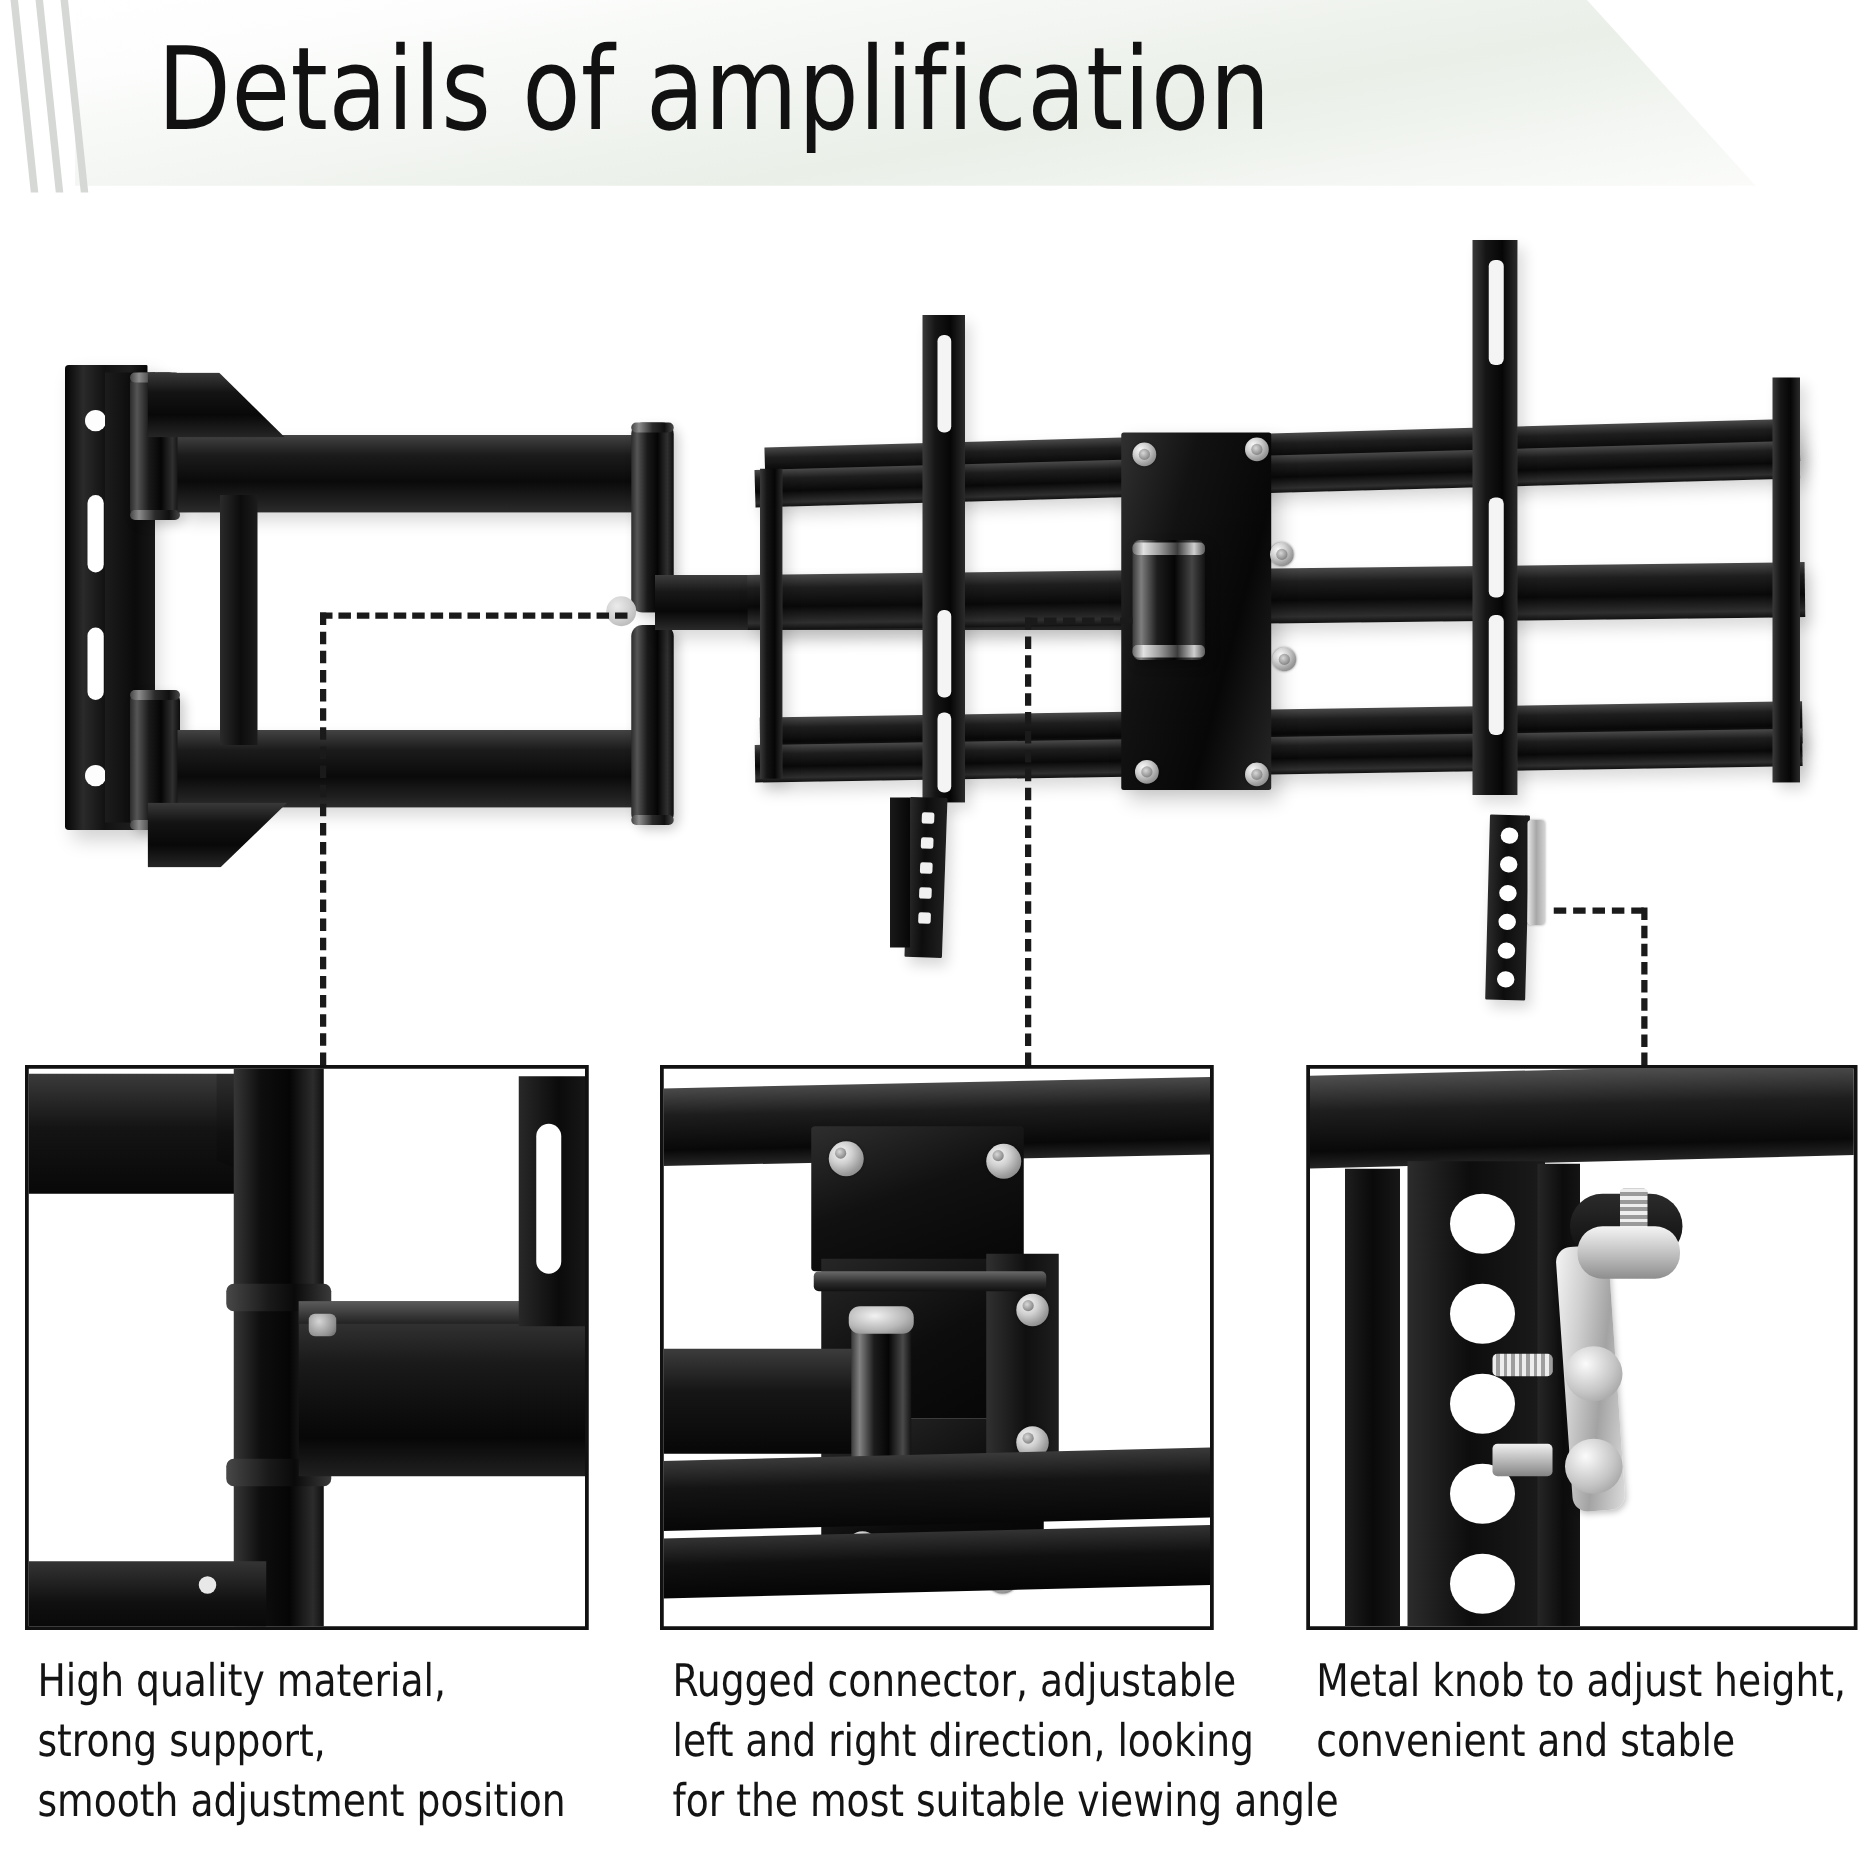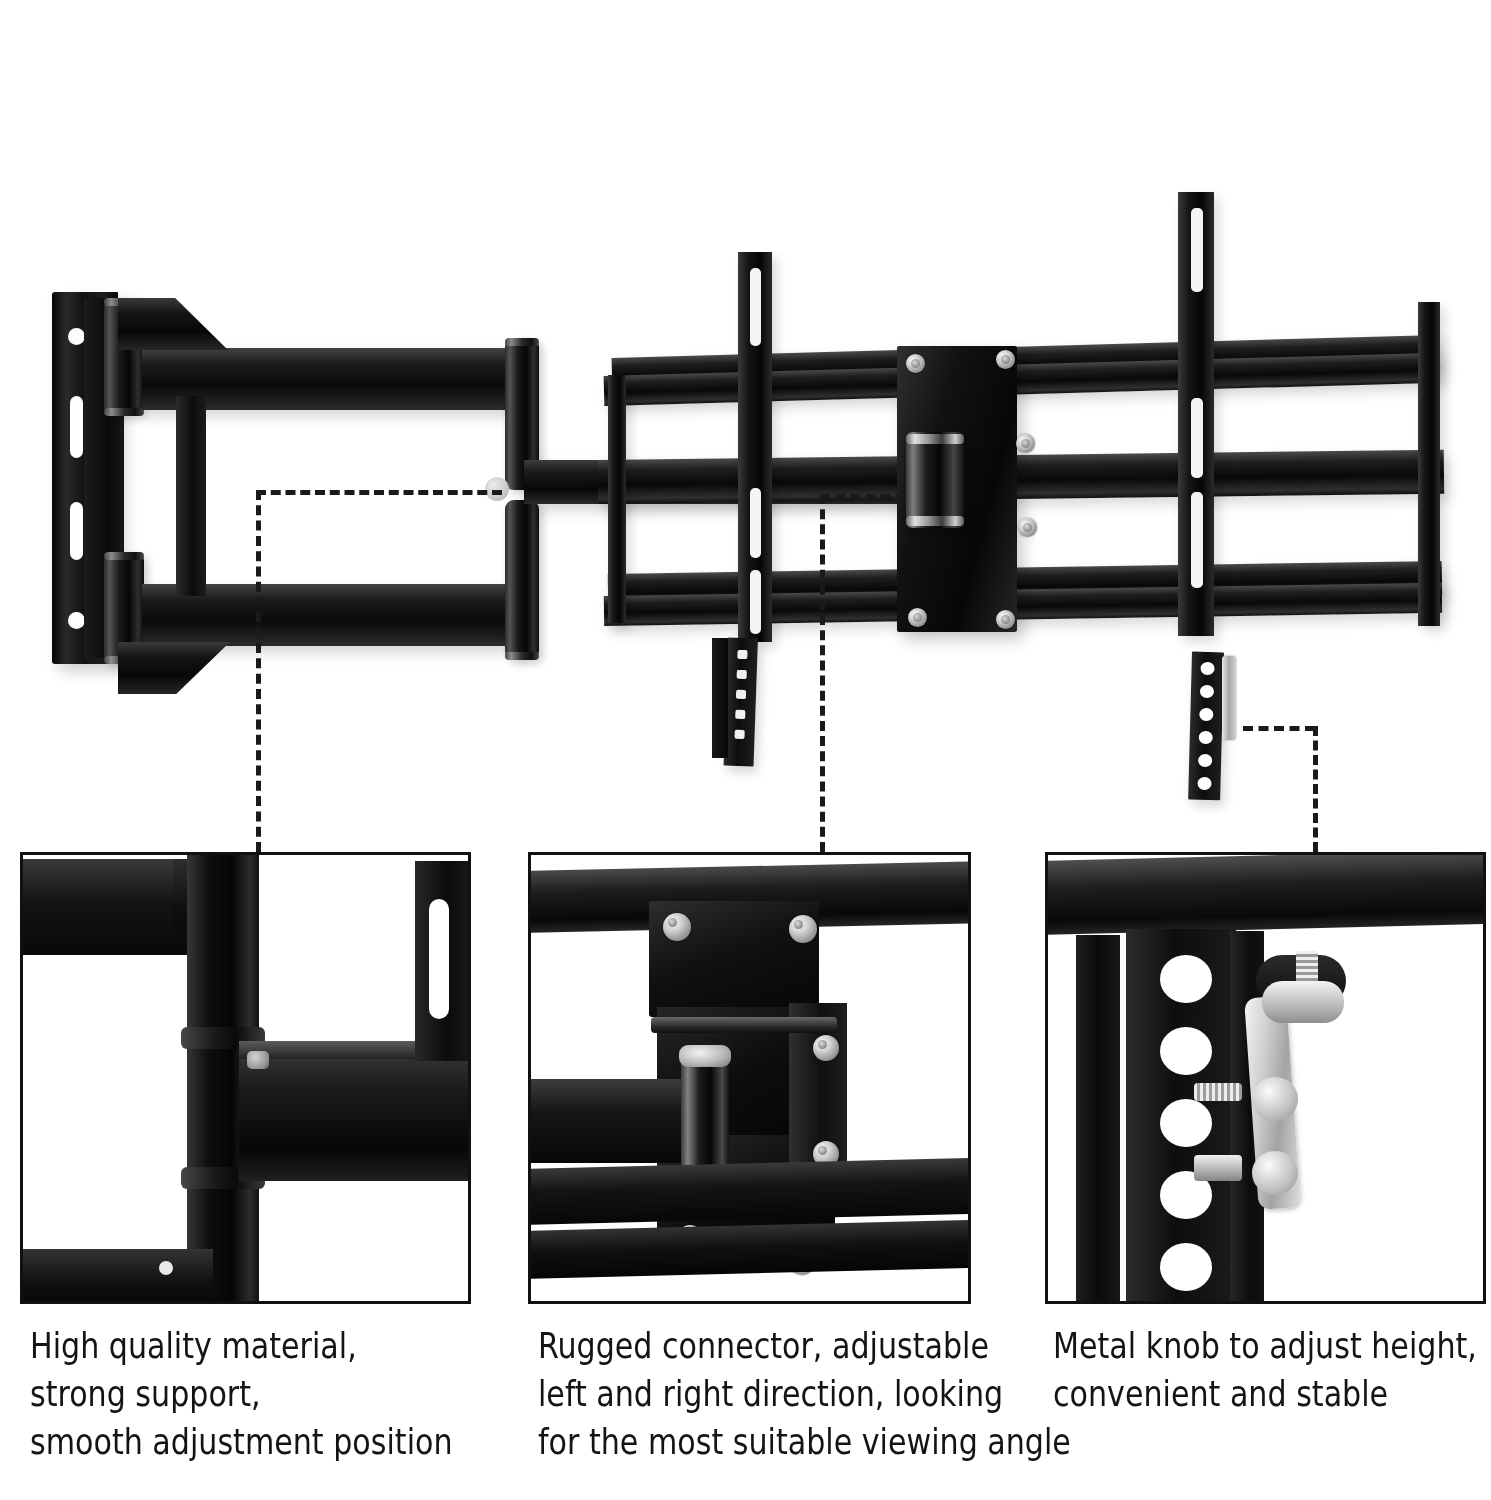--- a/index.html
+++ b/index.html
@@ -293,20 +293,27 @@
   #caption-1 { left: 30px;   width: 500px; }
   #caption-2 { left: 538px;  width: 500px; }
   #caption-3 { left: 1053px; width: 500px; }
   .caption-line { display: block; white-space: nowrap; }
 </style>
 </head>
 <body>
 
 <div id="page">
 
+  <div id="header-banner">
+    <div class="banner-shape"></div>
+    <div class="banner-stripe s1"></div>
+    <div class="banner-stripe s2"></div>
+    <div class="banner-stripe s3"></div>
+    <div id="page-title">Details of amplification</div>
+  </div>
 
   <div id="product-photo">
 
     <div id="wall-plate">
       <div class="plate-hole" style="left:16px;  top:36px;  width:17px; height:17px;"></div>
       <div class="plate-hole" style="left:44px;  top:36px;  width:11px; height:24px;"></div>
       <div class="plate-slot" style="left:18px;  top:104px; width:13px; height:62px;"></div>
       <div class="plate-slot" style="left:18px;  top:210px; width:13px; height:58px;"></div>
       <div class="plate-hole" style="left:16px;  top:320px; width:17px; height:17px;"></div>
       <div class="plate-hole" style="left:44px;  top:320px; width:11px; height:24px;"></div>

